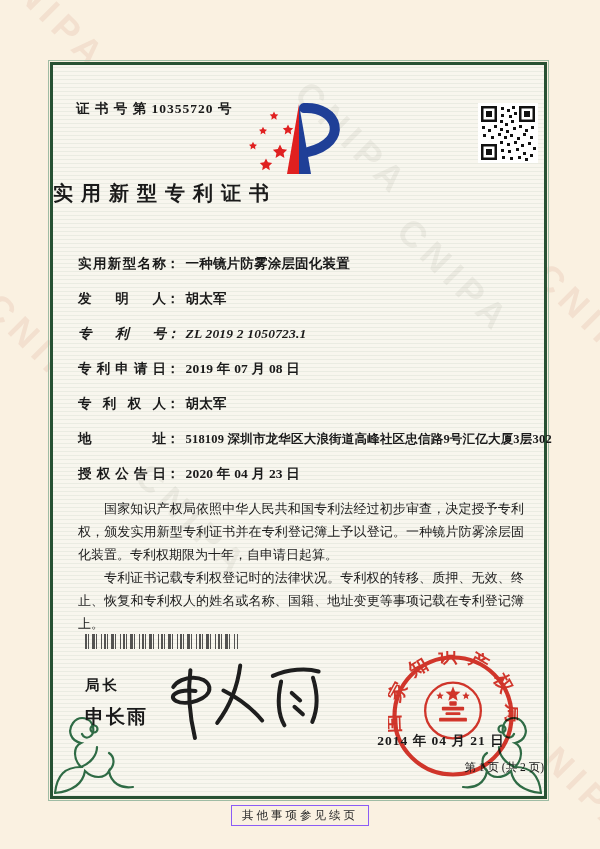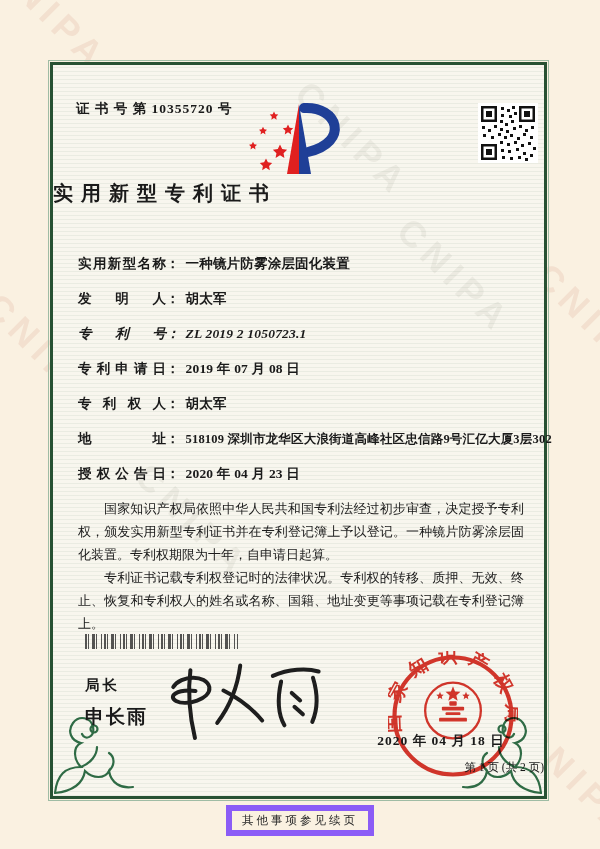--- a/index.html
+++ b/index.html
@@ -35,21 +35,21 @@
   .paras p{margin:0;text-indent:2em;}
   .barcode{left:85px;top:634px;width:153px;height:15px;opacity:.8;
      background:repeating-linear-gradient(90deg,
        #2b2b2b 0 2px,transparent 2px 3px,#2b2b2b 3px 4px,transparent 4px 7px,
        #2b2b2b 7px 10px,transparent 10px 11px,#2b2b2b 11px 12px,transparent 12px 16px,
        #2b2b2b 16px 17px,transparent 17px 19px);}
   .signer-title{left:85px;top:676px;font-size:14.5px;font-weight:600;letter-spacing:3px;}
   .signer-name{left:85px;top:704px;font-size:19px;font-weight:600;letter-spacing:2px;}
   .pagenum{left:53px;top:760px;width:491px;text-align:right;font-size:11.5px;}
   .footer-note{left:0;top:805px;width:600px;text-align:center;}
-  .footer-note span{display:inline-block;border:6px solid #8b5cf6;padding:2px 10px;
+  .footer-note span{display:inline-block;border:1px solid #8b5cf6;padding:2px 10px;
       font-size:11.5px;letter-spacing:3px;color:#2b2b2b;}
   .seal-date{left:366px;top:732px;width:150px;text-align:center;
       font-size:13.5px;font-weight:600;letter-spacing:1px;}
   .seal-wrap{left:388px;top:651px;width:130px;height:130px;mix-blend-mode:multiply;opacity:.93;}
   .ornament{width:100px;height:100px;}
   .orn-l{left:51px;top:697px;}
   .orn-r{left:445px;top:697px;transform:scaleX(-1);}
 </style>
 </head>
 <body>
@@ -225,19 +225,19 @@
     <polygon points="70,38 72.2,43.5 78,44 73.6,47.8 75,53.5 70,50.3 65,53.5 66.4,47.8 62,44 67.8,43.5"></polygon>
     <polygon points="56,46 57.2,48.8 60,49.2 57.9,51.1 58.5,54 56,52.4 53.5,54 54.1,51.1 52,49.2 54.8,48.8" transform="translate(0,-2)"></polygon>
     <polygon points="84,46 85.2,48.8 88,49.2 85.9,51.1 86.5,54 84,52.4 81.5,54 82.1,51.1 80,49.2 82.8,48.8" transform="translate(0,-2)"></polygon>
     <rect x="58" y="60" width="24" height="4" rx="1"></rect>
     <rect x="62" y="66" width="16" height="3" rx="1"></rect>
     <rect x="55" y="72" width="30" height="4" rx="1"></rect>
     <rect x="66" y="54" width="8" height="5" rx="1"></rect>
   </g>
 </svg>
 
-<div class="abs seal-date">2020 年 04 月 18 日</div>
+<div class="abs seal-date">2014 年 04 月 21 日</div>
 
 <div class="abs pagenum">第 1 页 (共 2 页)</div>
 
 <div class="abs footer-note">
   <span>其他事项参见续页</span>
 </div>
 
 </body></html>

